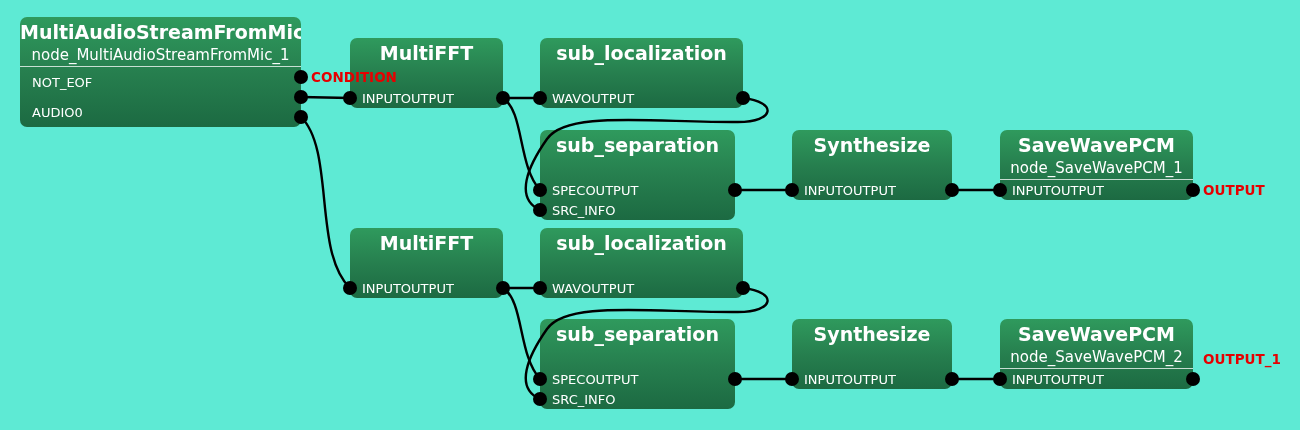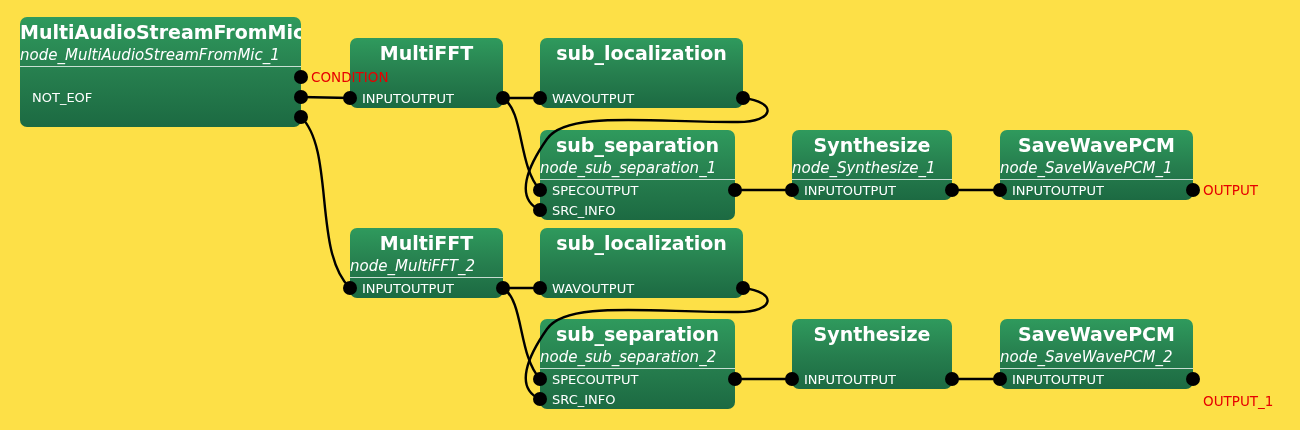--- a/index.html
+++ b/index.html
@@ -3,21 +3,21 @@
 <meta charset="utf-8">
 <style>
   html,body { margin:0; padding:0; }
   body {
     background:#f6f6f6;
     font-family:"DejaVu Sans","Liberation Sans",sans-serif;
   }
   .canvas {
     position:relative;
     width:1300px; height:430px;
-    background:#fde047;
+    background:#5eead4;
     overflow:hidden;
   }
   .node {
     position:absolute;
     z-index:2;
     box-sizing:border-box;
     border-radius:7px;
     background:linear-gradient(180deg,#2f9a5d 0%,#267e4e 52%,#1c6a42 100%);
     color:#fff;
   }
@@ -26,25 +26,24 @@
     font-size:19px;
     line-height:25px;
     font-weight:bold;
     text-align:center;
     white-space:nowrap;
     overflow:hidden;
   }
   .sub {
     font-size:15px;
     line-height:21px;
-    text-align:left;
+    text-align:center;
     white-space:nowrap;
     overflow:hidden;
     border-bottom:1px solid rgba(255,255,255,0.75);
-    font-style:italic;
   }
   .rows {
     position:absolute;
     left:0; right:0; top:50px; bottom:0;
     display:flex;
     flex-direction:column;
   }
   .prow {
     flex:1;
     display:flex;
@@ -58,38 +57,42 @@
     position:absolute;
     left:0; top:0;
     z-index:4;
     pointer-events:none;
   }
   .term {
     position:absolute;
     z-index:5;
     color:#e60000;
     font-size:13.5px;
-    font-weight:normal;
+    font-weight:bold;
     line-height:16px;
     white-space:nowrap;
   }
 </style>
 </head>
 <body>
 
 <div class="canvas">
 
   <div class="node" style="left:20px;top:17px;width:281px;height:110px">
     <div class="title">MultiAudioStreamFromMic</div>
     <div class="sub">node_MultiAudioStreamFromMic_1</div>
     <div class="rows">
       <div class="prow">
           <span class="plabel"></span>
           <span class="plabel">NOT_EOF</span>
         </div>
+      <div class="prow">
+          <span class="plabel"></span>
+          <span class="plabel">AUDIO0</span>
+        </div>
     </div>
   </div>
 
   <div class="node" style="left:350px;top:38px;width:153px;height:70px">
     <div class="title">MultiFFT</div>
     <div class="rows">
       <div class="prow">
           <span class="plabel">INPUT</span>
           <span class="plabel">OUTPUT</span>
         </div>
@@ -101,36 +104,34 @@
     <div class="rows">
       <div class="prow">
           <span class="plabel">WAV</span>
           <span class="plabel">OUTPUT</span>
         </div>
     </div>
   </div>
 
   <div class="node" style="left:540px;top:130px;width:195px;height:90px">
     <div class="title">sub_separation</div>
-    <div class="sub">node_sub_separation_1</div>
     <div class="rows">
       <div class="prow">
           <span class="plabel">SPEC</span>
           <span class="plabel">OUTPUT</span>
         </div>
       <div class="prow">
           <span class="plabel">SRC_INFO</span>
           <span class="plabel"></span>
         </div>
     </div>
   </div>
 
   <div class="node" style="left:792px;top:130px;width:160px;height:70px">
     <div class="title">Synthesize</div>
-    <div class="sub">node_Synthesize_1</div>
     <div class="rows">
       <div class="prow">
           <span class="plabel">INPUT</span>
           <span class="plabel">OUTPUT</span>
         </div>
     </div>
   </div>
 
   <div class="node" style="left:1000px;top:130px;width:193px;height:70px">
     <div class="title">SaveWavePCM</div>
@@ -138,42 +139,40 @@
     <div class="rows">
       <div class="prow">
           <span class="plabel">INPUT</span>
           <span class="plabel">OUTPUT</span>
         </div>
     </div>
   </div>
 
   <div class="node" style="left:350px;top:228px;width:153px;height:70px">
     <div class="title">MultiFFT</div>
-    <div class="sub">node_MultiFFT_2</div>
     <div class="rows">
       <div class="prow">
           <span class="plabel">INPUT</span>
           <span class="plabel">OUTPUT</span>
         </div>
     </div>
   </div>
 
   <div class="node" style="left:540px;top:228px;width:203px;height:70px">
     <div class="title">sub_localization</div>
     <div class="rows">
       <div class="prow">
           <span class="plabel">WAV</span>
           <span class="plabel">OUTPUT</span>
         </div>
     </div>
   </div>
 
   <div class="node" style="left:540px;top:319px;width:195px;height:90px">
     <div class="title">sub_separation</div>
-    <div class="sub">node_sub_separation_2</div>
     <div class="rows">
       <div class="prow">
           <span class="plabel">SPEC</span>
           <span class="plabel">OUTPUT</span>
         </div>
       <div class="prow">
           <span class="plabel">SRC_INFO</span>
           <span class="plabel"></span>
         </div>
     </div>
@@ -239,15 +238,15 @@
       <circle cx="735" cy="379" r="7"></circle>
       <circle cx="792" cy="379" r="7"></circle>
       <circle cx="952" cy="379" r="7"></circle>
       <circle cx="1000" cy="379" r="7"></circle>
       <circle cx="1193" cy="379" r="7"></circle>
     </g>
   </svg>
 
   <div class="term" style="left:311px;top:69px">CONDITION</div>
   <div class="term" style="left:1203px;top:182px">OUTPUT</div>
-  <div class="term" style="left:1203px;top:393px">OUTPUT_1</div>
+  <div class="term" style="left:1203px;top:351px">OUTPUT_1</div>
 
 </div>
 
 </body></html>

